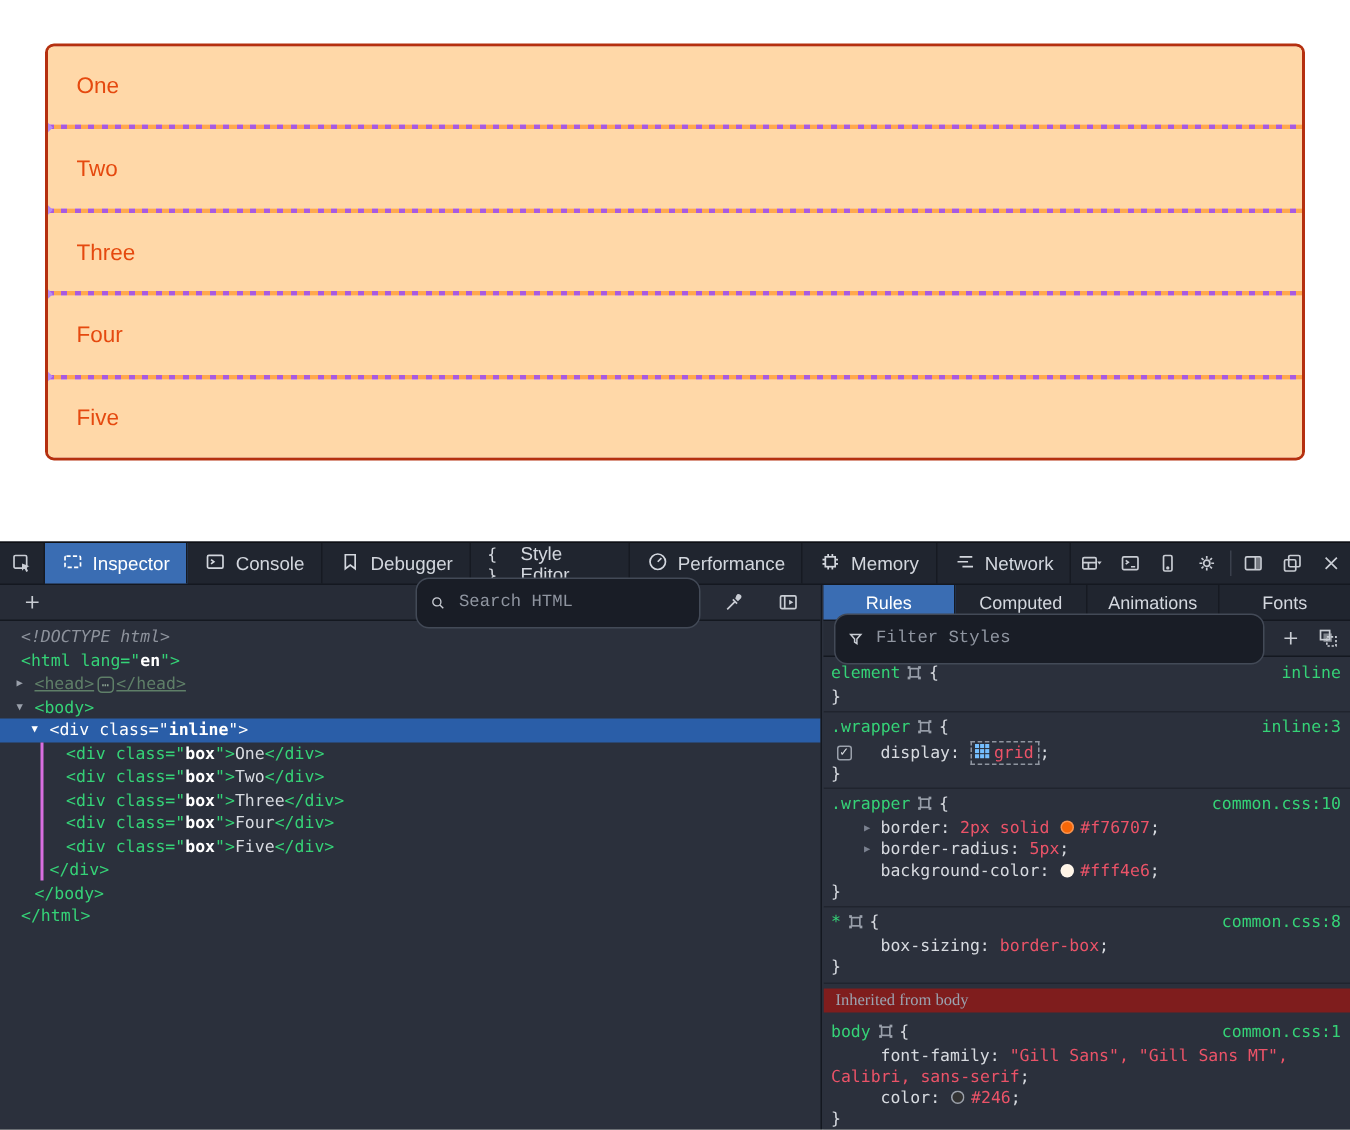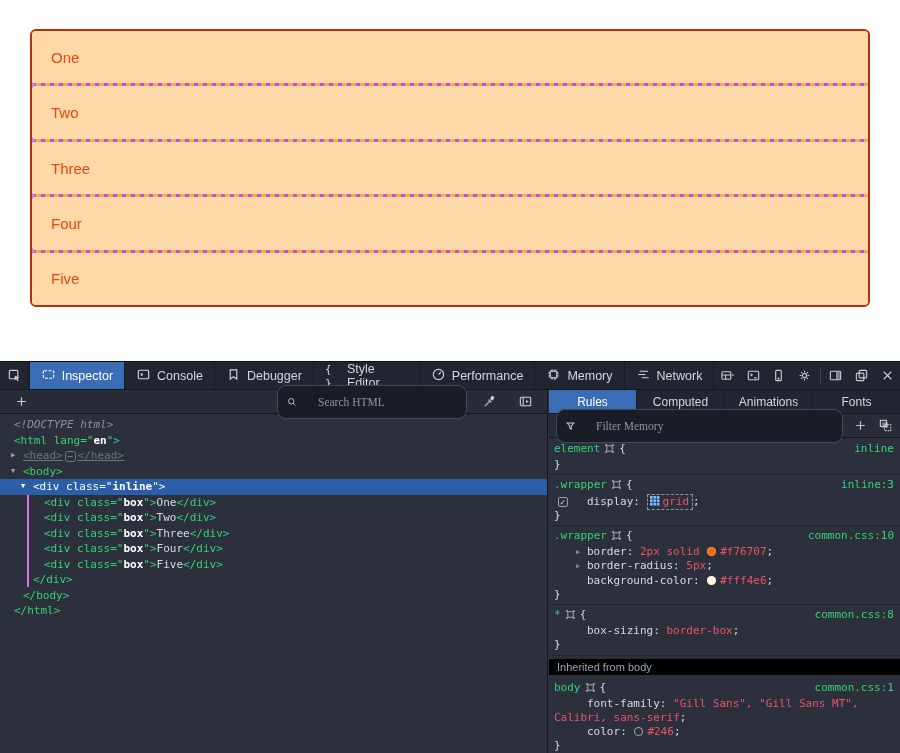--- a/index.html
+++ b/index.html
@@ -35,22 +35,22 @@
   .tb-spacer { flex:1; }
   .icon-btn { width:27px; display:flex; align-items:center; justify-content:center; color:#c9cdd4; }
   .tb-vsep { width:1px; background:#3a404c; margin:5px 2px; }
 
   .left-pane { position:absolute; top:28px; left:0; width:548px; bottom:0;
                border-right:1px solid #141820; display:flex; flex-direction:column; background:#2b303c; }
   .searchbar { height:24px; flex:0 0 24px; background:#272c37; border-bottom:1px solid #141820;
                display:flex; align-items:center; padding:0 8px; gap:9px; }
   .sb-spacer { flex:1; }
   .pill { height:17px; border:1px solid #434a57; border-radius:9px; background:#191d26;
-          display:flex; align-items:center; padding:16px 8px; gap:20px; color:#8f95a0;
-          font-family:Liberation Serif, serif; font-size:11.5px; }
+          display:flex; align-items:center; padding:16px 8px; gap:8px; color:#8f95a0;
+          font-family:Liberation Mono, monospace; font-size:11.5px; }
   .search-pill { width:190px; }
 
   .markup { flex:1; position:relative; padding-top:3px; overflow:hidden; }
   .mline { height:15.5px; line-height:15.5px; white-space:pre; position:relative; }
   .mline .arr { position:absolute; font-size:7px; color:#9aa0ab; top:0; }
   .tk-tag { color:#35d277; }
   .tk-val { color:#ffffff; font-weight:bold; }
   .tk-txt { color:#d7dae0; }
   .tk-doc { color:#8d929c; font-style:italic; }
   .tk-dim { color:#5f7f68;text-decoration:underline; }
@@ -92,21 +92,21 @@
   .prop .chk { position:absolute; left:9px; top:2px; width:10px; height:10px;
                border:1px solid #9aa0ab; border-radius:2px; }
   .prop .chk::after { content:"\2713"; position:absolute; left:1px; top:-3px; font-size:9px; color:#d7dae0; }
   .prop .exp { position:absolute; left:27px; top:0; color:#7b8290; font-size:7px; }
   .val { color:#eb5368; }
   .swatch { display:inline-block; width:9px; height:9px; border-radius:50%; vertical-align:-1px;
             margin:0 4px 0 1px; box-shadow:inset 0 0 0 1px rgba(255,255,255,.3); }
   .swatch.dark { box-shadow:inset 0 0 0 1px #9aa0ab; }
   .gridbox { border:1px dashed #8f95a0; padding:0 3px 1px 2px; }
   .gridbox svg { vertical-align:-1px; margin-right:3px; }
-  .inherit { background:#000000; color:#9ba3b0; font-family:Liberation Sans, sans-serif;
+  .inherit { background:#7f1d1d; color:#9ba3b0; font-family:Liberation Serif, serif;
              font-size:11px; padding:2px 8px; margin:3px 0; }
 </style>
 </head>
 <body>
 
 <div id="app">
 
   <div class="demo" id="demo">
       <div class="box-row">
         <span>One</span>
@@ -293,21 +293,21 @@
             <span>Fonts</span>
           </div>
         </div>
       <div class="filterbar">
         <span class="pill filter-pill">
           <span class="fb-icon" id="funnelIcon">
               <svg width="11" height="11" viewBox="0 0 13 13" fill="none" stroke="currentColor" stroke-width="1.2">
                 <path d="M2.5 3.5h8l-3.1 3.6v3.6l-1.8-1.1V7.1z"></path>
               </svg>
             </span>
-          <span>Filter Memory</span>
+          <span>Filter Styles</span>
         </span>
         <span class="fb-icon" id="addRuleBtn">
             <svg width="15" height="15" viewBox="0 0 16 16" fill="none" stroke="currentColor" stroke-width="1.2">
               <path d="M8 3.5v9M3.5 8h9"></path>
             </svg>
           </span>
         <span class="fb-icon" id="pseudoBtn">
             <svg width="15" height="15" viewBox="0 0 16 16" fill="none" stroke="currentColor" stroke-width="1.2">
               <rect x="2.5" y="2.5" width="6.5" height="6.5"></rect>
               <rect x="4.6" y="4.6" width="6" height="6" fill="currentColor" stroke="none" opacity=".55"></rect>

